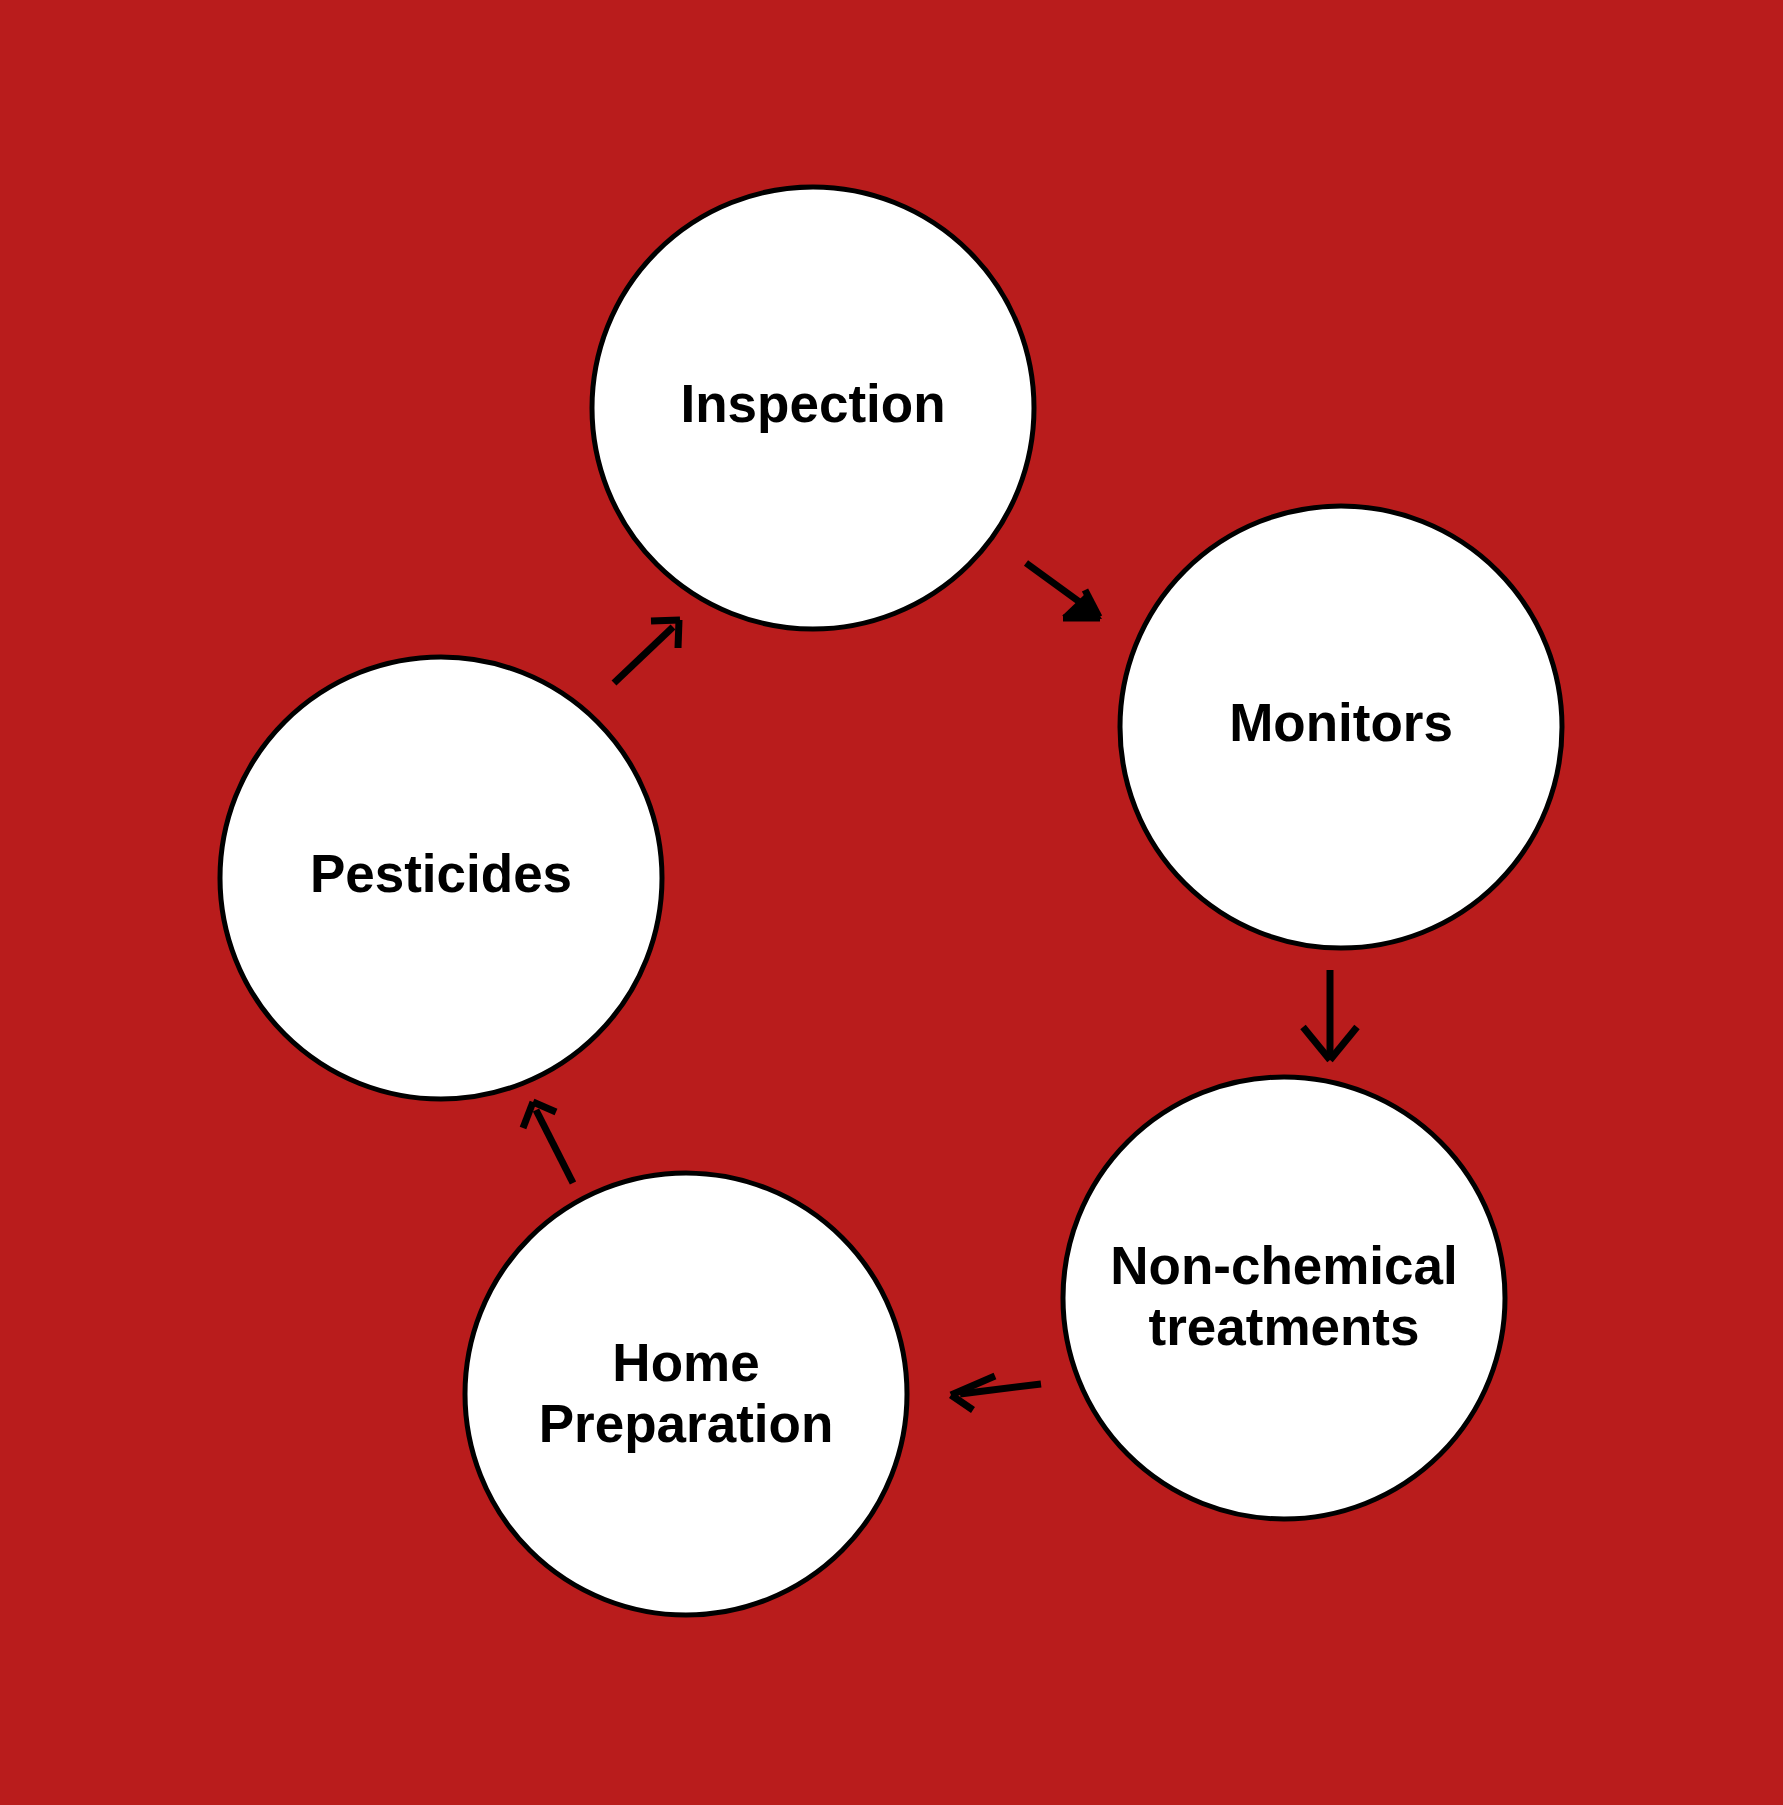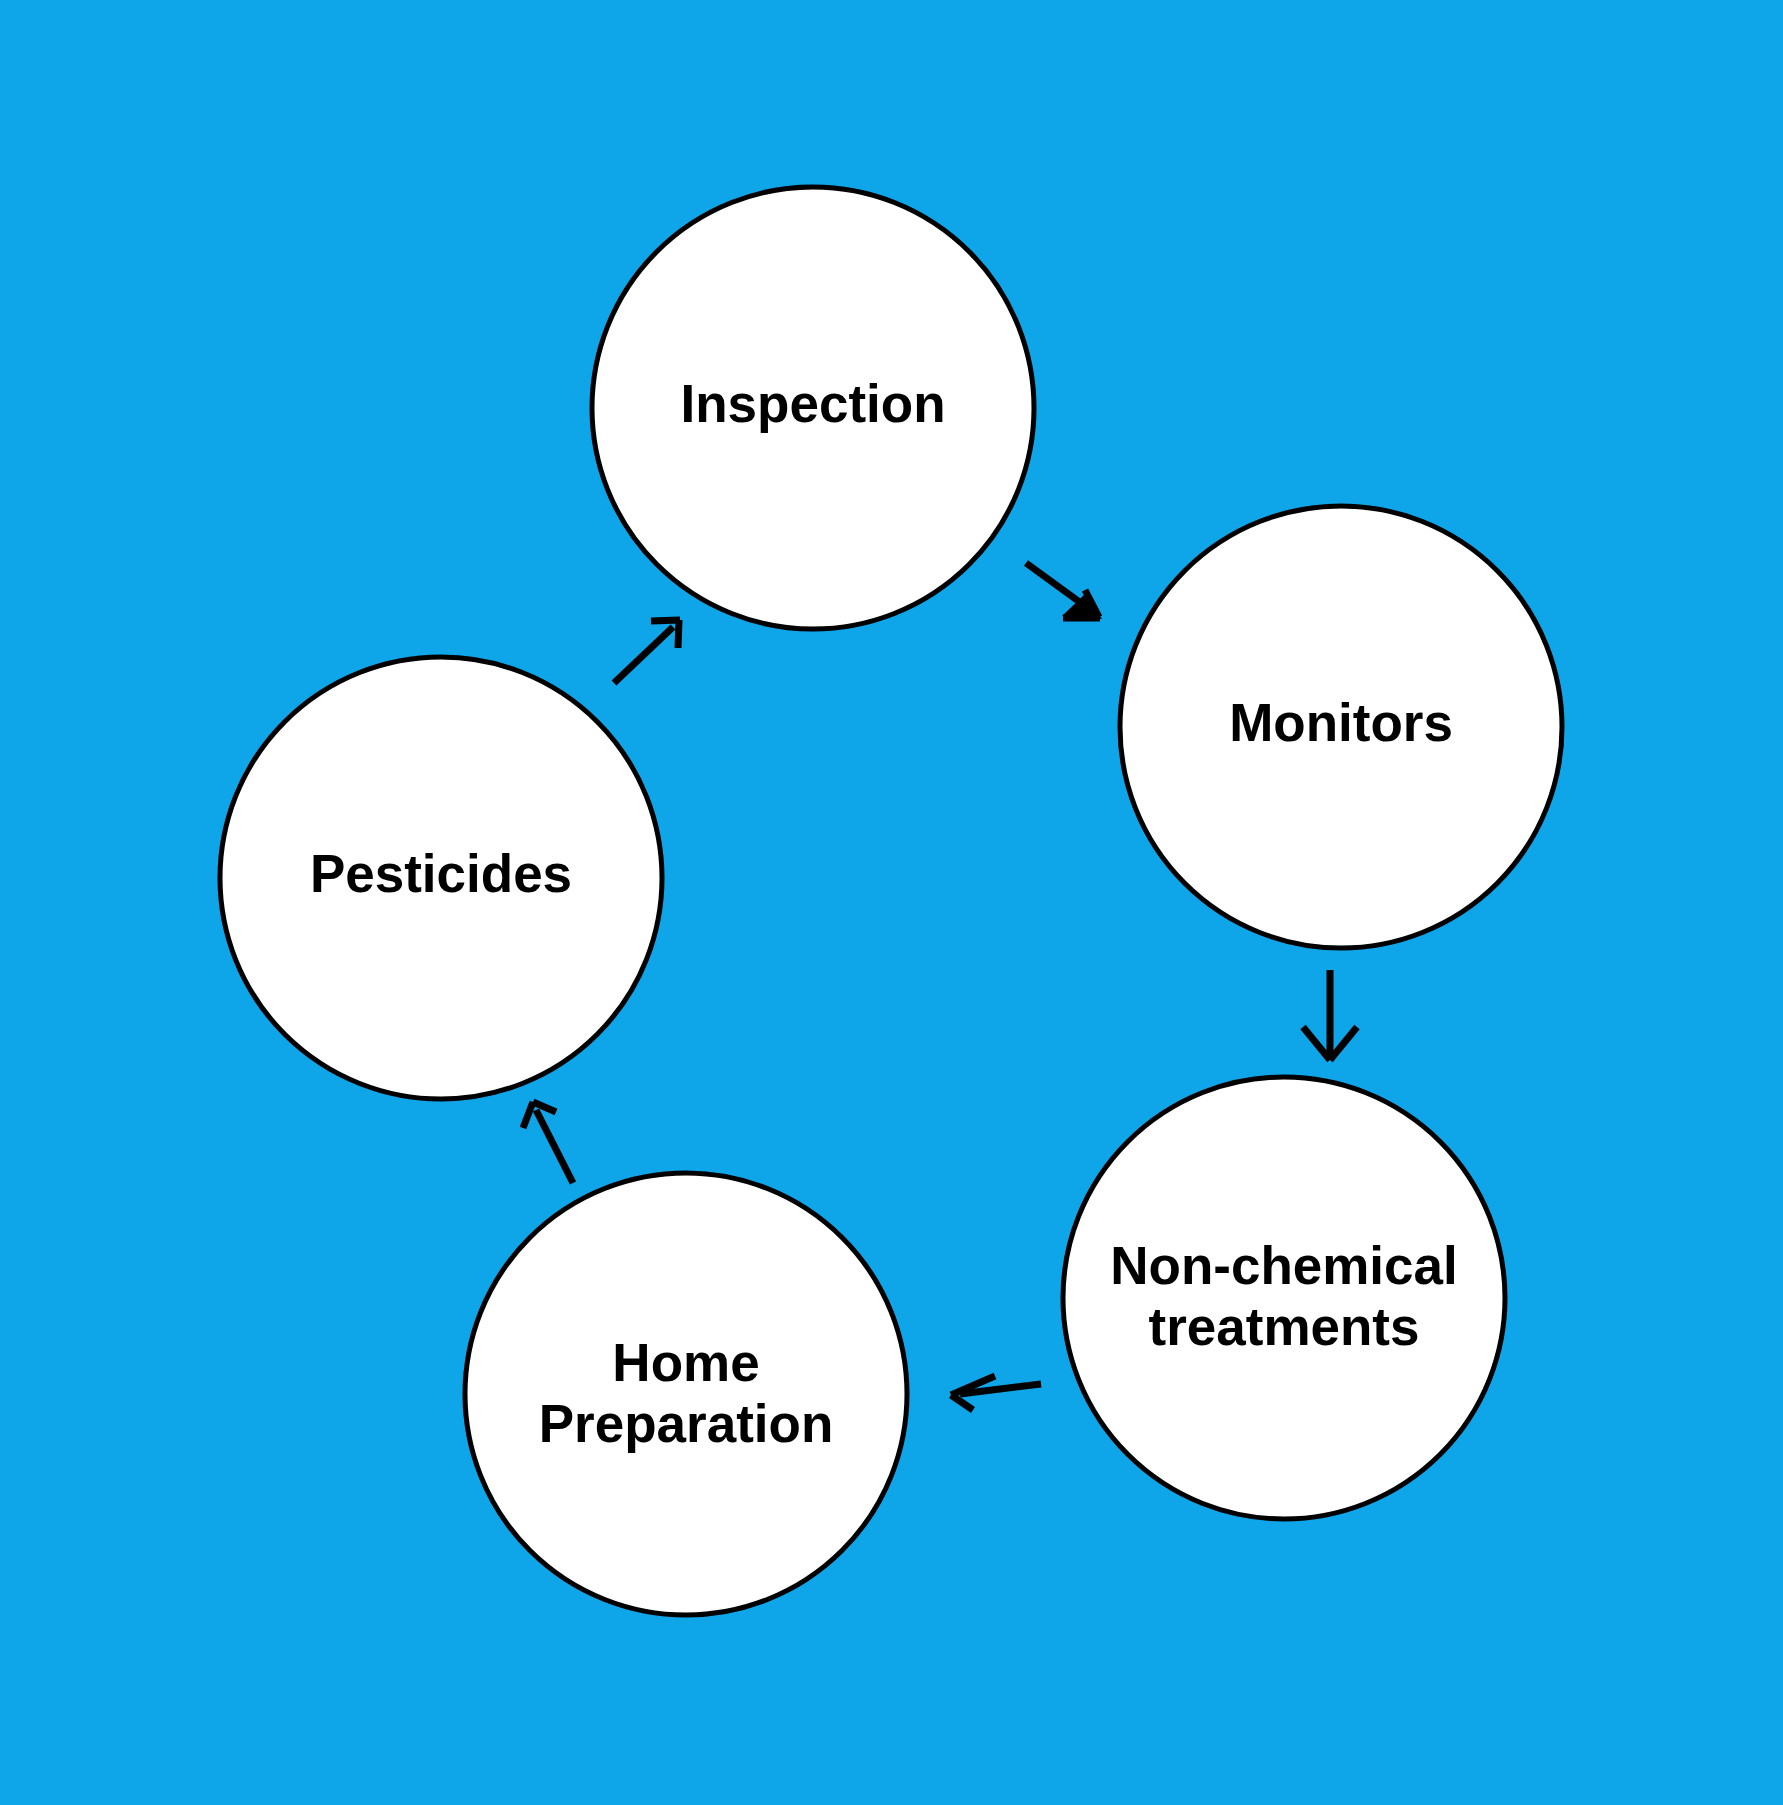--- a/index.html
+++ b/index.html
@@ -10,21 +10,21 @@
   body {
     width: 1783px;
     height: 1805px;
     font-family: "Liberation Sans", sans-serif;
     overflow: hidden;
   }
   #diagram-root {
     position: relative;
     width: 1783px;
     height: 1805px;
-    background: #0ea5e9;
+    background: #b91c1c;
   }
   #cycle-svg {
     position: absolute;
     top: 0;
     left: 0;
     width: 1783px;
     height: 1805px;
     display: block;
   }
   .node-circle {

